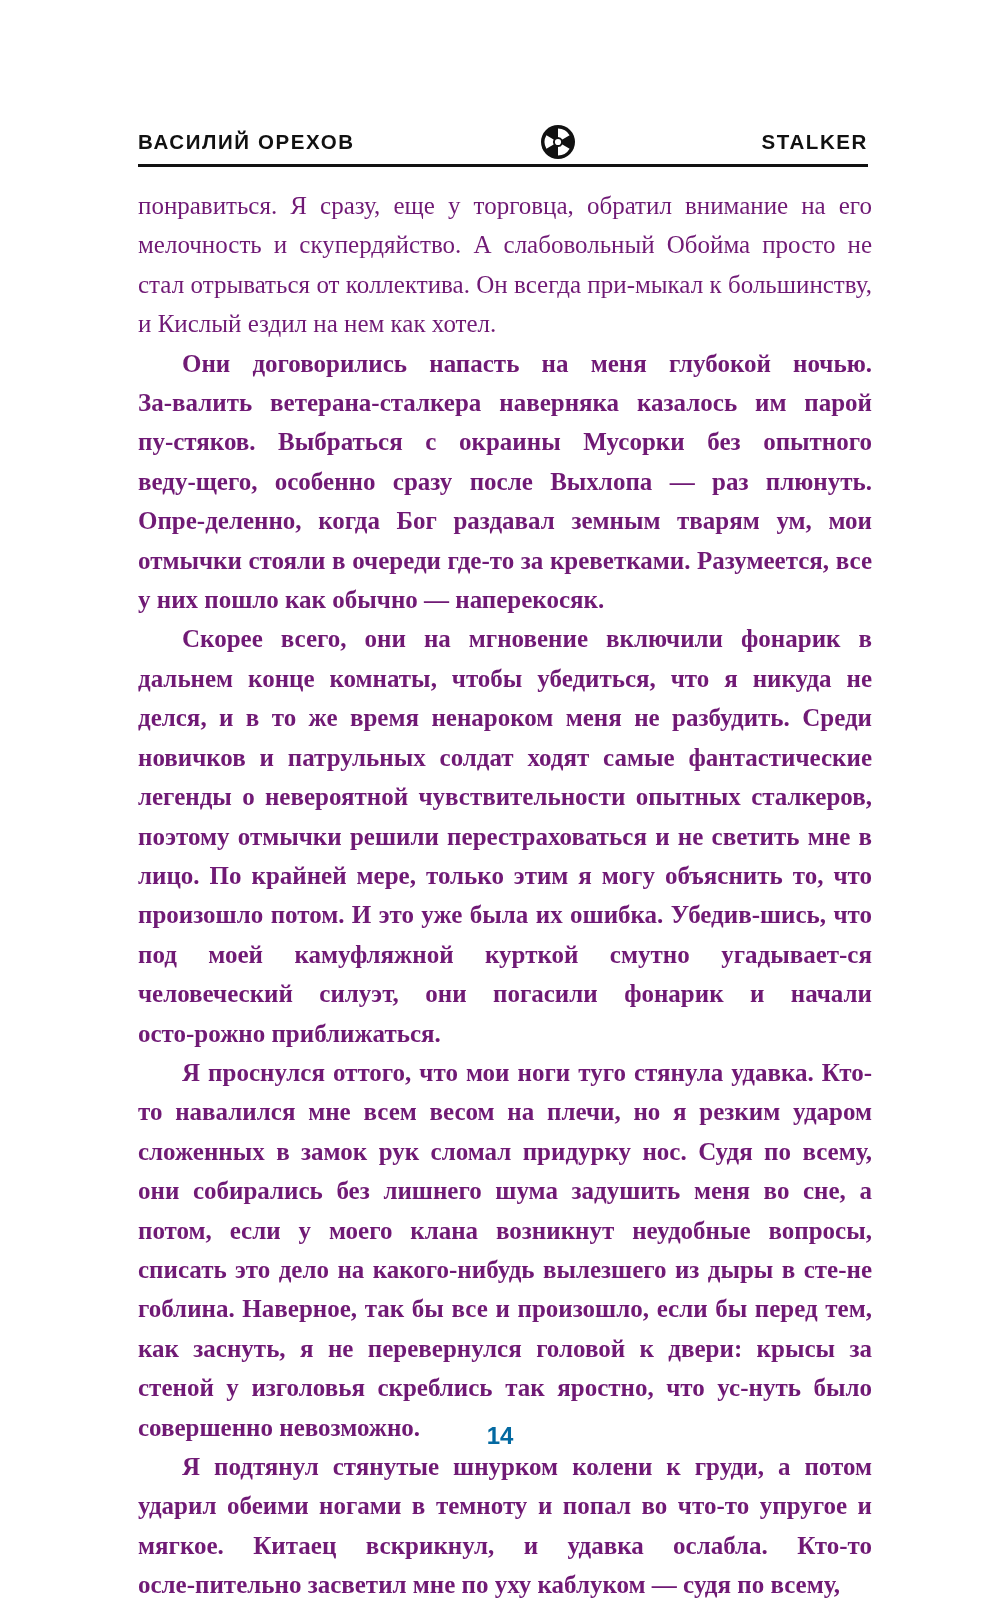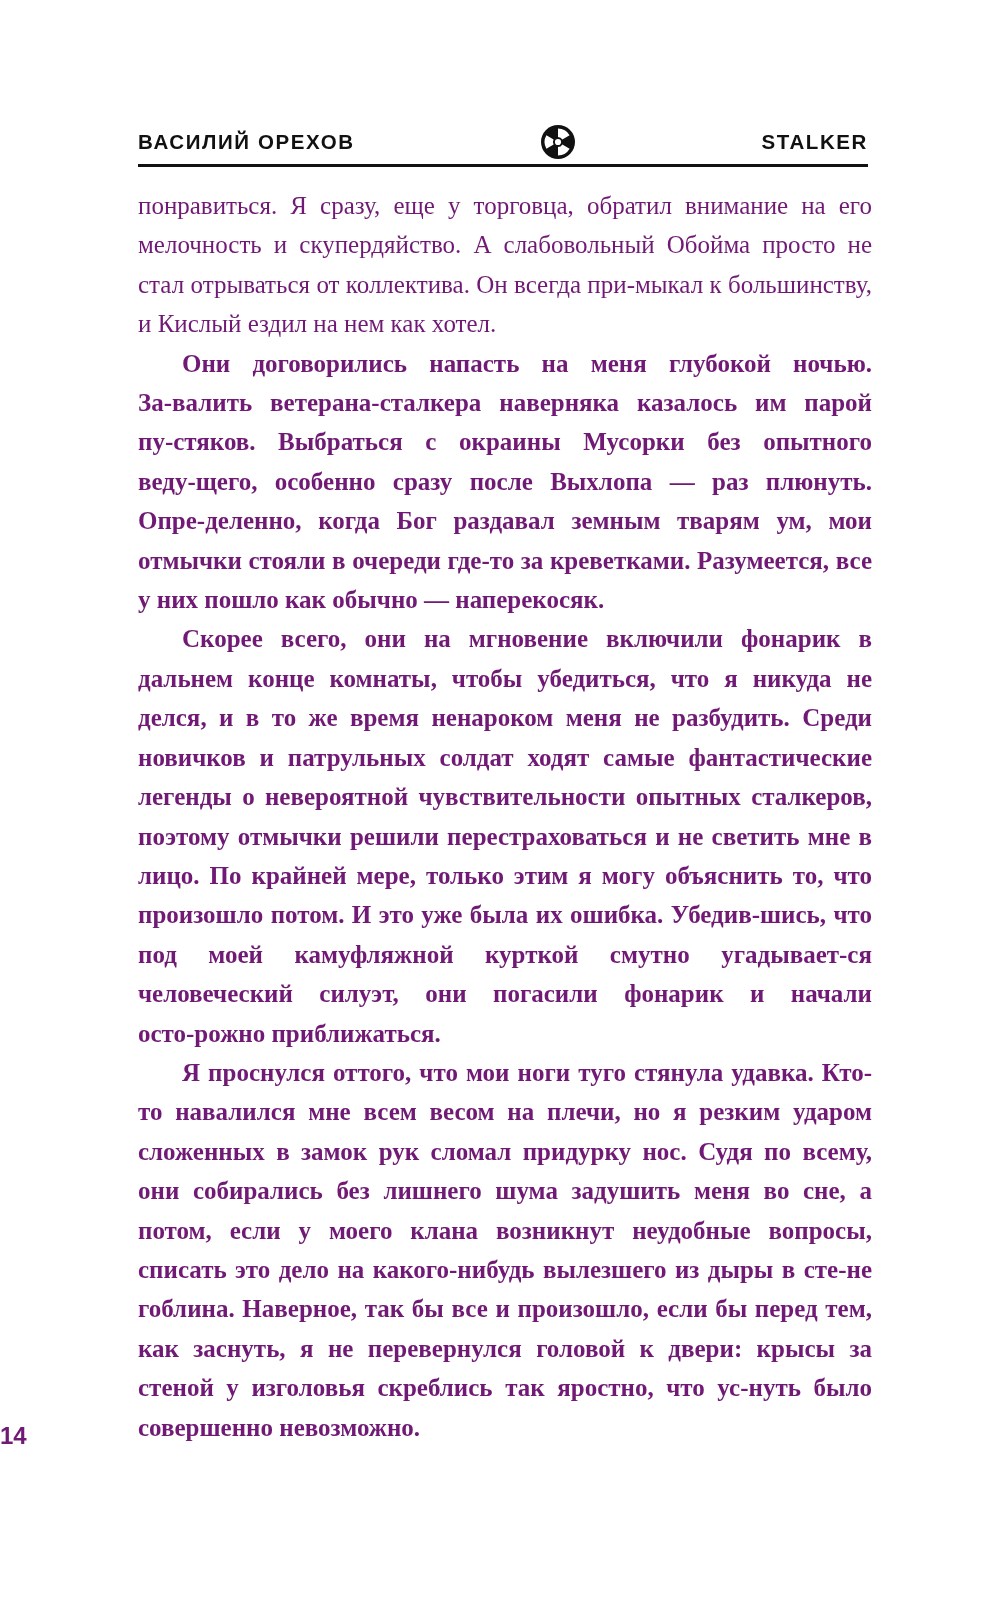--- a/index.html
+++ b/index.html
@@ -105,24 +105,25 @@
     text-indent: 44px;
     font-weight: bold;
   }
 
   
   .folio {
     position: absolute;
     left: 0;
     top: 1422px;
     width: 1000px;
+    text-align: center;
     font-family: "Liberation Sans", "DejaVu Sans", sans-serif;
     font-weight: bold;
     font-size: 24px;
-    color: #701a75;
+    color: #0369a1;
   }
 </style>
 </head>
 <body>
 
 <div class="page">
 
   <div class="runhead">
     <div class="runhead-left">ВАСИЛИЙ ОРЕХОВ</div>
 
@@ -145,17 +146,18 @@
     <div class="runhead-right">STALKER</div>
   </div>
 
   <div class="head-rule"></div>
 
   <div class="body-text">
     <p>понравиться. Я сразу, еще  у торговца, обратил внимание на его мелочность и скупердяйство. А слабовольный Обойма просто не стал отрываться от коллектива. Он всегда при‑мыкал к большинству, и Кислый ездил на нем как хотел.</p>
     <p class="indent">Они договорились напасть на меня глубокой ночью. За‑валить ветерана-сталкера наверняка казалось им парой пу‑стяков. Выбраться с окраины Мусорки без опытного веду‑щего, особенно сразу после Выхлопа — раз плюнуть. Опре‑деленно, когда Бог раздавал земным тварям ум, мои отмычки стояли в очереди где-то за креветками. Разумеется, все у них пошло как обычно — наперекосяк.</p>
     <p class="indent">Скорее всего, они на мгновение включили фонарик в дальнем конце комнаты, чтобы убедиться, что я никуда не делся, и в то же время ненароком меня не разбудить. Среди новичков и патрульных солдат ходят самые фантастические легенды о невероятной чувствительности опытных сталкеров, поэтому отмычки решили перестраховаться и не светить мне в лицо. По крайней мере, только этим я могу объяснить то, что произошло потом. И это уже была их ошибка. Убедив‑шись, что под моей камуфляжной курткой смутно угадывает‑ся человеческий силуэт, они погасили фонарик и начали осто‑рожно приближаться.</p>
     <p class="indent">Я проснулся оттого, что мои ноги туго стянула удавка. Кто-то навалился мне всем весом на плечи, но я резким ударом сложенных в замок рук сломал придурку нос. Судя по всему, они собирались без лишнего шума задушить меня во сне, а потом, если у моего клана возникнут неудобные вопросы, списать это дело на какого-нибудь вылезшего из дыры в сте‑не гоблина. Наверное, так бы все и произошло, если бы перед тем, как заснуть, я не перевернулся головой к двери: крысы за стеной у изголовья скреблись так яростно, что ус‑нуть было совершенно невозможно.</p>
+    <p class="indent">Я подтянул стянутые шнурком колени к груди, а потом ударил обеими ногами в темноту и попал во что-то упругое и мягкое. Китаец вскрикнул, и удавка ослабла. Кто-то осле‑пительно засветил мне по уху каблуком — судя по всему,</p>
   </div>
 
   <div class="folio">14</div>
 
 </div>
 
 </body></html>

